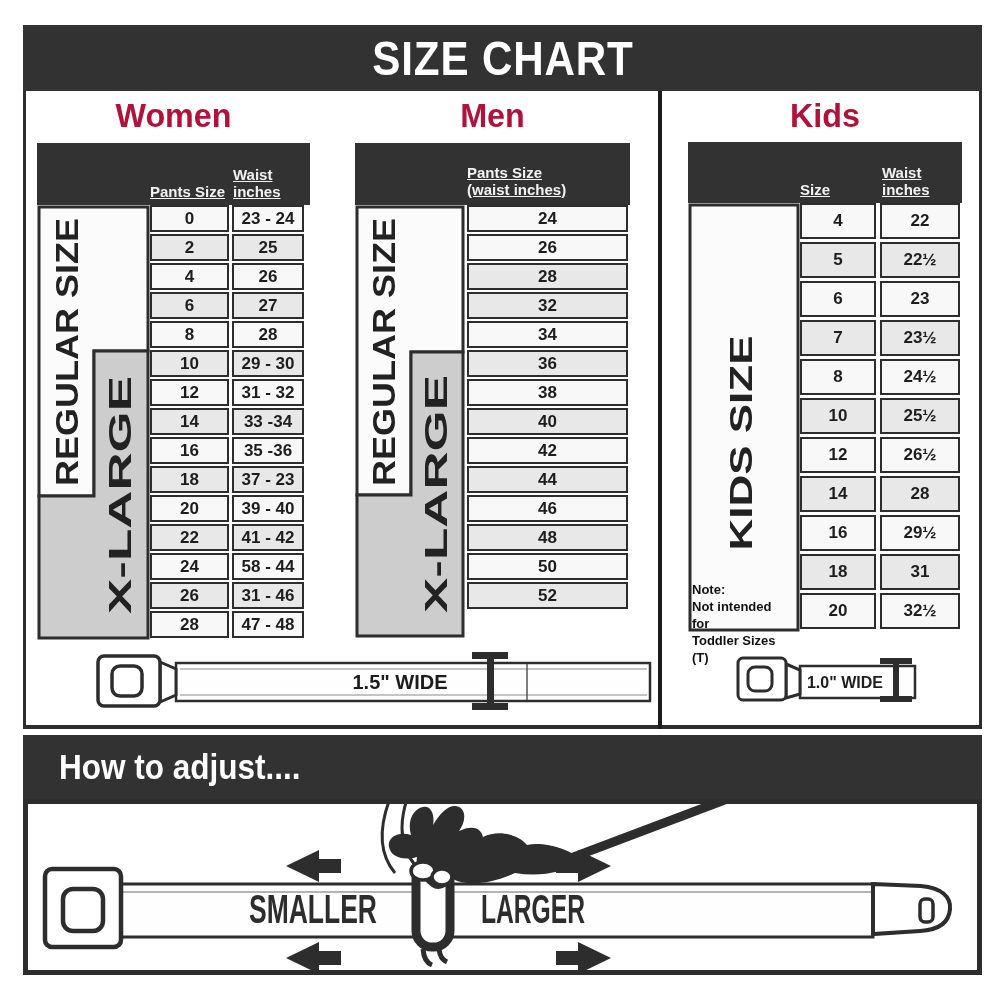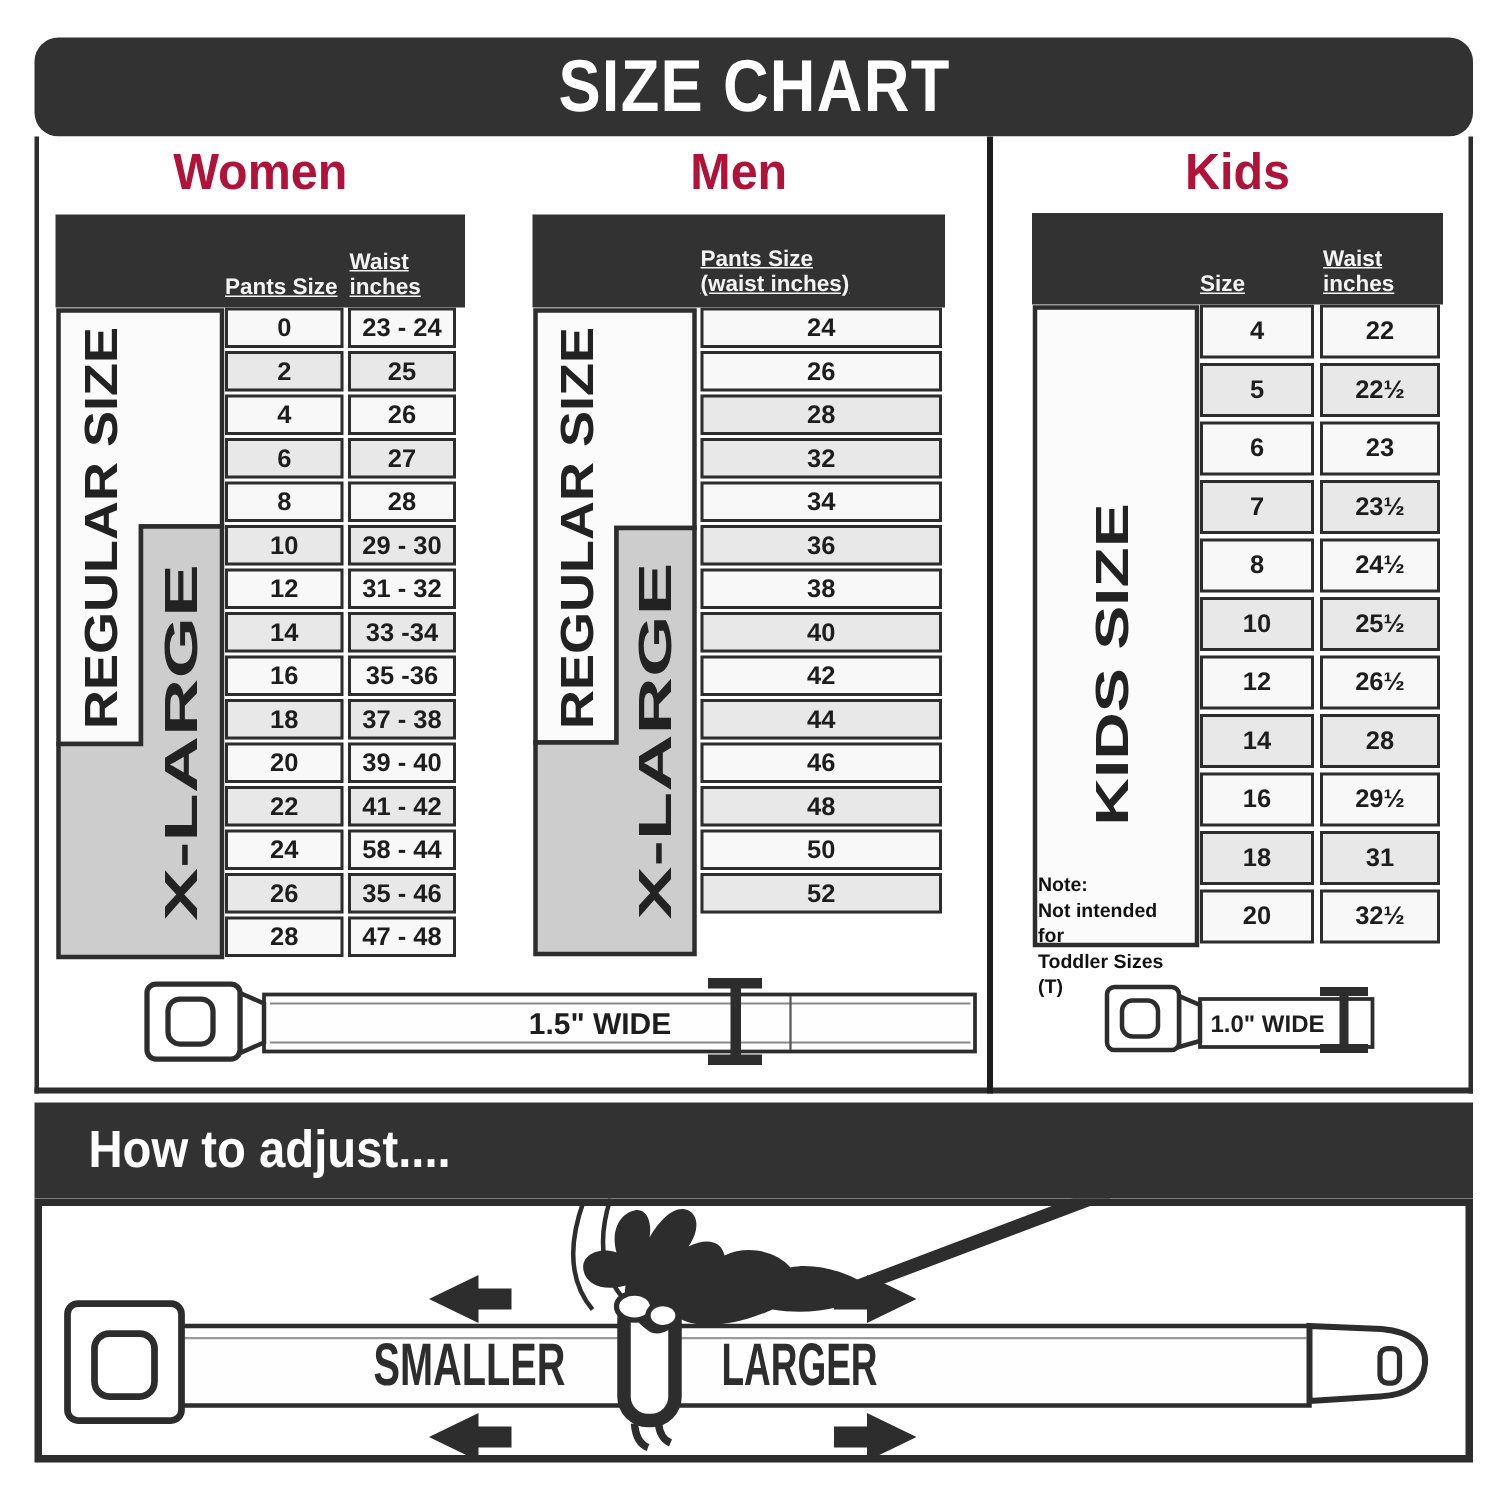--- a/index.html
+++ b/index.html
@@ -1,19 +1,19 @@
 <!DOCTYPE html>
 <html><head>
 <meta charset="utf-8">
 <style>
   html,body{margin:0;padding:0;background:#ffffff;font-family:"Liberation Sans",sans-serif;}
   .page{position:relative;width:1000px;height:1000px;background:#fff;overflow:hidden;}
   .abs{position:absolute;}
   
-  .title-band{left:23px;top:25px;width:959px;height:66px;background:#323232;display:flex;align-items:center;justify-content:center;border-radius:16px;}
+  .title-band{left:23px;top:25px;width:959px;height:66px;background:#323232;display:flex;align-items:center;justify-content:center;}
   .title-text{color:#fff;font-size:49px;font-weight:bold;letter-spacing:1px;display:inline-block;transform:scaleX(.86);}
   
   .main-panel{left:23px;top:91px;width:959px;height:638px;box-sizing:border-box;border-left:3px solid #2d2d2d;border-right:3px solid #2d2d2d;border-bottom:4px solid #2d2d2d;background:#fff;}
   .divider{left:658px;top:91px;width:4px;height:638px;background:#1c1c1c;}
   .sec-title{position:absolute;top:96px;font-size:34px;font-weight:bold;color:#b0123a;text-align:center;transform:scaleX(.95);}
   .sec-title.women{left:37px;width:273px;}
   .sec-title.men{left:355px;width:275px;}
   .sec-title.kids{left:688px;width:274px;}
   
   .thead{position:absolute;background:#323232;color:#f3f3f3;font-weight:bold;font-size:15px;}
@@ -114,37 +114,37 @@
       <div class="row shaded">
       <div class="cell c1">14</div>
       <div class="cell c2">33 -34</div>
     </div>
       <div class="row">
       <div class="cell c1">16</div>
       <div class="cell c2">35 -36</div>
     </div>
       <div class="row shaded">
       <div class="cell c1">18</div>
-      <div class="cell c2">37 - 38</div>
+      <div class="cell c2">37 - 23</div>
     </div>
       <div class="row">
       <div class="cell c1">20</div>
       <div class="cell c2">39 - 40</div>
     </div>
       <div class="row shaded">
       <div class="cell c1">22</div>
       <div class="cell c2">41 - 42</div>
     </div>
       <div class="row">
       <div class="cell c1">24</div>
       <div class="cell c2">58 - 44</div>
     </div>
       <div class="row shaded">
       <div class="cell c1">26</div>
-      <div class="cell c2">35 - 46</div>
+      <div class="cell c2">31 - 46</div>
     </div>
       <div class="row">
       <div class="cell c1">28</div>
       <div class="cell c2">47 - 48</div>
     </div>
     </div>
 
   <div class="thead men-head">
     <div class="head-label pants">
       <div>Pants Size</div>

